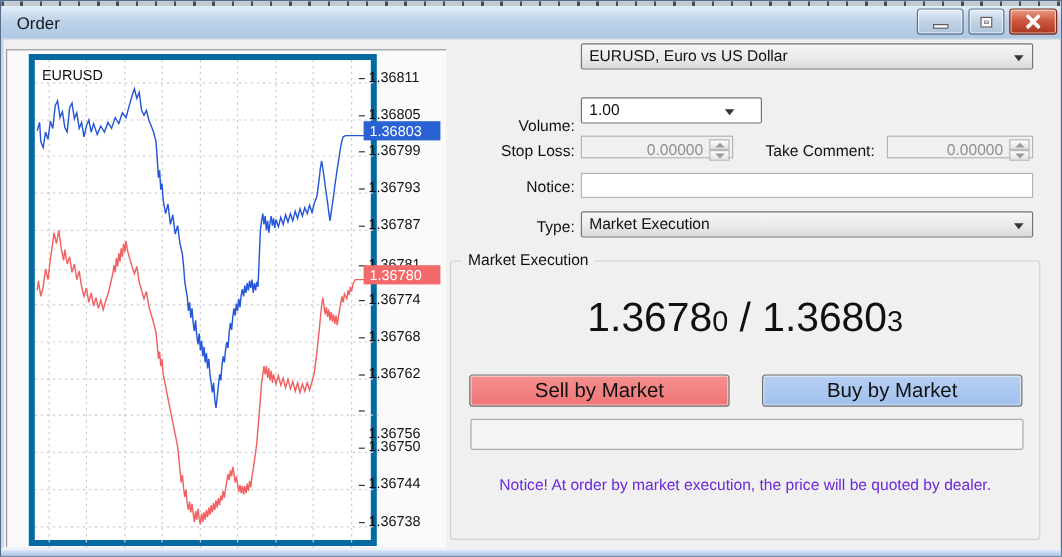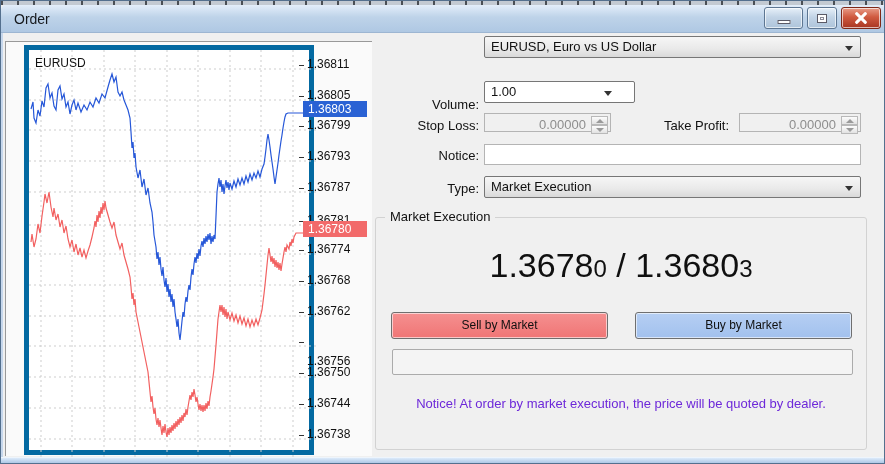--- a/index.html
+++ b/index.html
@@ -77,21 +77,21 @@
                 font-size:13px; padding:0 5px; font-family:"Liberation Sans",sans-serif; }
 
   
   .groupbox { position:absolute; left:374px; top:216px; width:492px; height:233px;
               border:1px solid #d2d2d2; border-radius:3px; }
   .groupbox-label { position:absolute; left:9px; top:-9px; background:#f0f0f0; padding:0 5px;
                     font-size:13px; color:#111; }
   .big-price { position:absolute; left:0; top:28px; width:100%; text-align:center; color:#101010; }
   .bp-lg { font-size:34px; } .bp-sm { font-size:24px; }
   .trade-btn { position:absolute; top:94px; width:217px; height:27px; border:1px solid #6f6f6f;
-               border-radius:3px; font-size:12px; color:#101010; text-align:center; line-height:25px;
+               border-radius:3px; font-size:17px; color:#101010; text-align:center; line-height:25px;
                box-shadow:inset 0 0 0 1px rgba(255,255,255,.6); cursor:default; }
   .sell-btn { left:15px;  background:linear-gradient(#f59090,#f07575); }
   .buy-btn  { left:259px; background:linear-gradient(#b6cff3,#a2c1ee); }
   .progress-placeholder { position:absolute; left:16px; top:131px; width:461px; height:26px;
                border:1px solid #ababab; border-radius:2px; background:#f4f4f4; }
   .notice { position:absolute; left:0; top:178px; width:100%; text-align:center;
             font-size:13px; color:#6d28d9; }
 </style>
 </head>
 <body>
@@ -195,21 +195,21 @@
     <span class="spinner">
       <span class="spin-half spin-up">
           <span class="tri-up"></span>
         </span>
       <span class="spin-half spin-dn">
           <span class="tri-dn"></span>
         </span>
     </span>
   </div>
 
-  <div class="f-label" style="left:616px; top:117px;">Take Profit:</div>
+  <div class="f-label" style="left:616px; top:117px;">Take Comment:</div>
   <div class="spin-field" style="left:738px; top:112px; width:122px;">
     <span>0.00000</span>
     <span class="spinner">
       <span class="spin-half spin-up">
           <span class="tri-up"></span>
         </span>
       <span class="spin-half spin-dn">
           <span class="tri-dn"></span>
         </span>
     </span>

